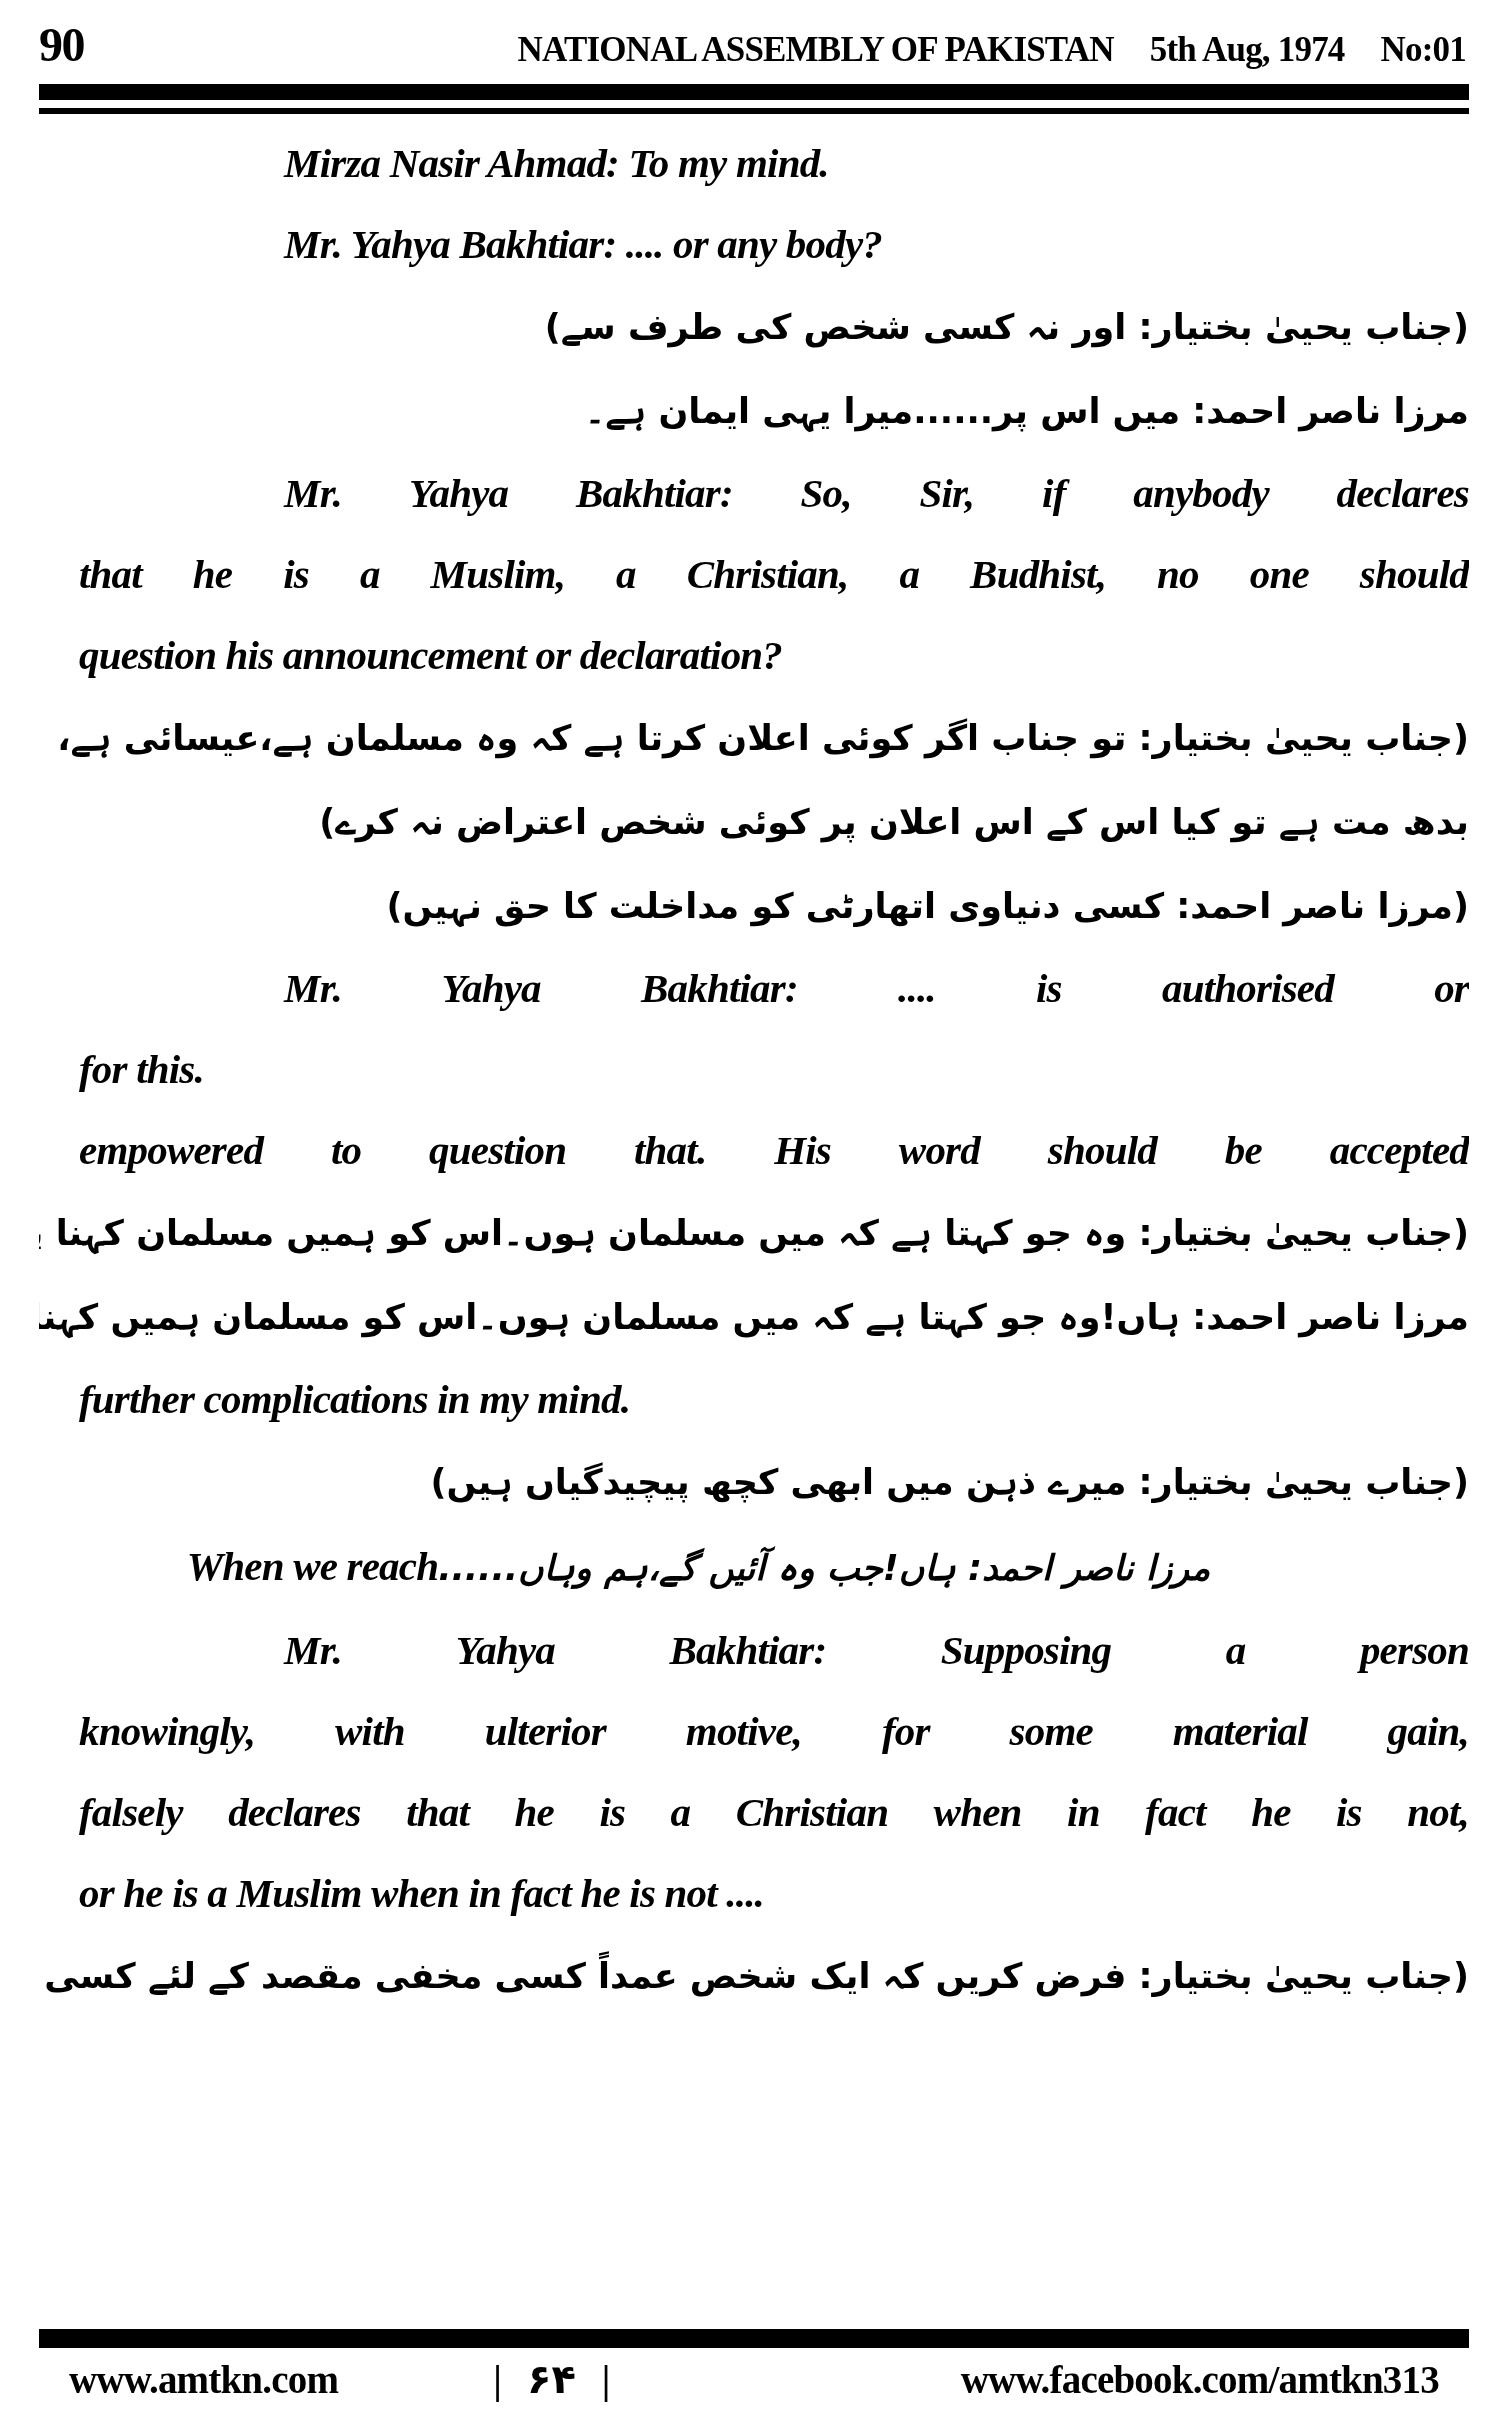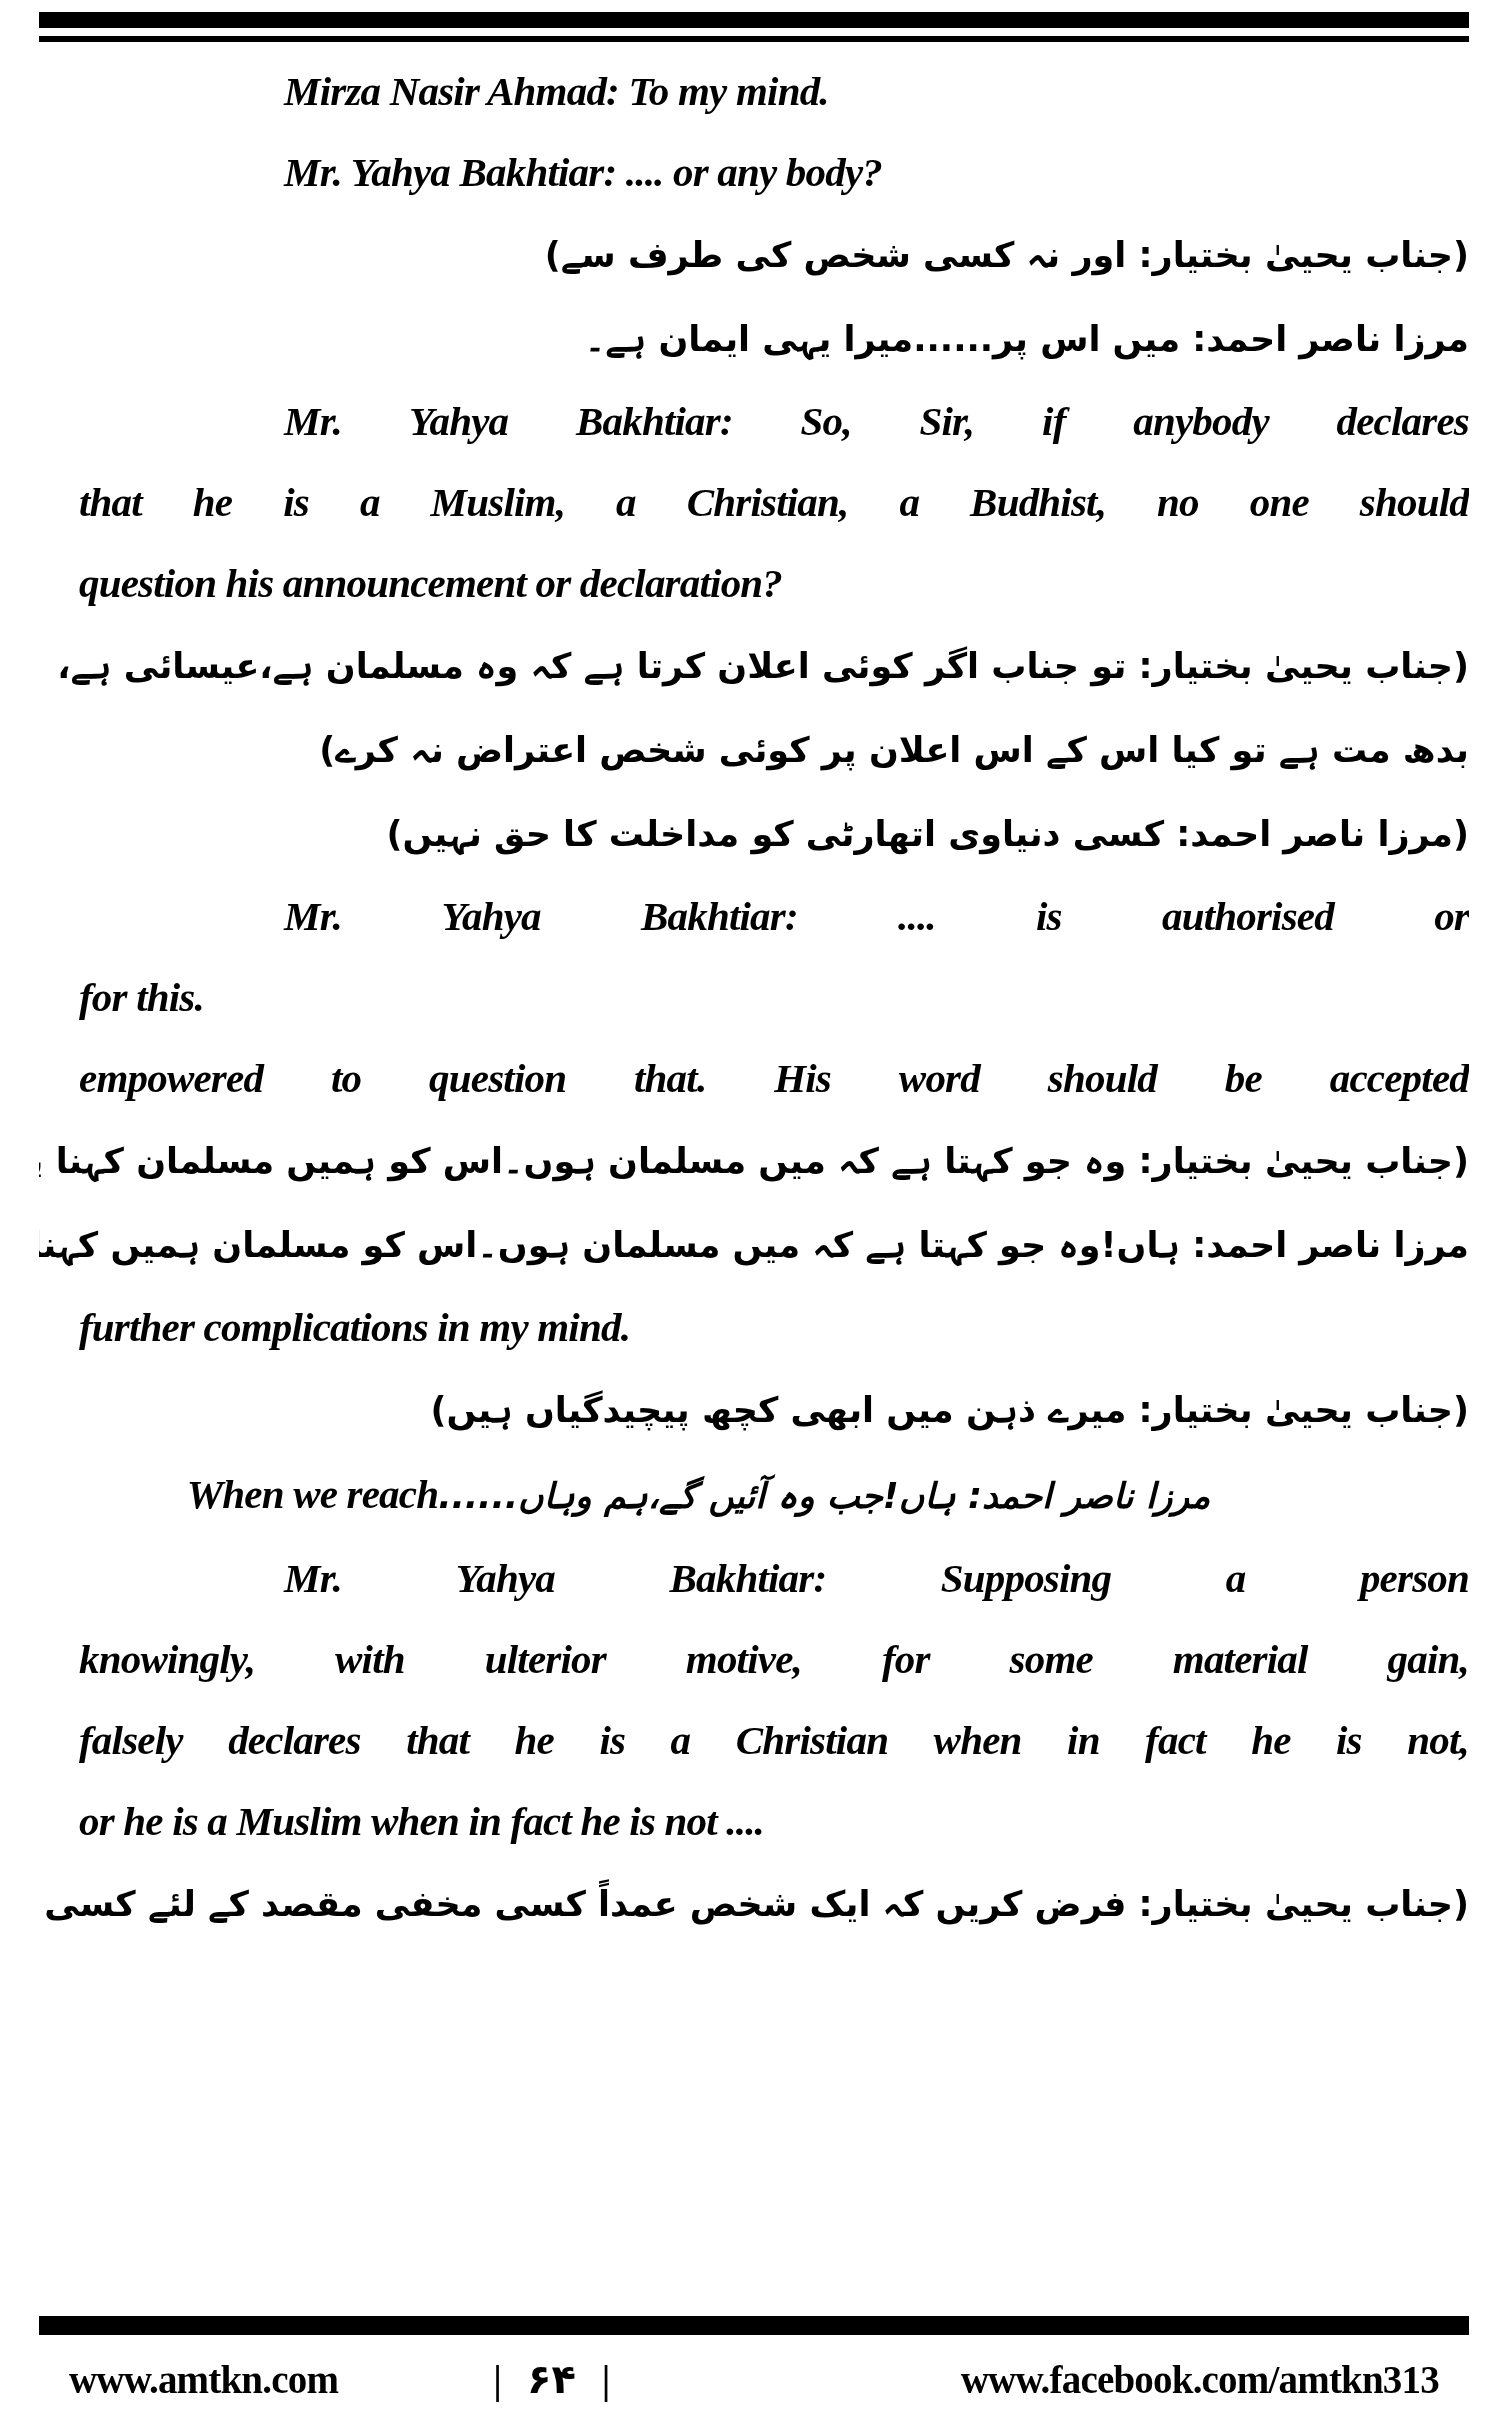--- a/index.html
+++ b/index.html
@@ -85,35 +85,43 @@
     font-weight:bold; font-size:35px;
   }
 
   
   .footer { padding-bottom:10.6px; }
   .footer-bar {
     height:19.6px; background:#000;
   }
   .footer-line {
     display:flex; align-items:baseline; justify-content:space-between;
-    padding:21px 30px 0 30px;
+    padding:8px 30px 0 30px;
     font-size:39px; font-weight:bold; letter-spacing:-0.8px;
   }
   .footer-mid {
     display:flex; gap:26px; align-items:baseline;
     margin-right:196px;
   }
   .footer-divider { font-weight:bold; }
   .footer-num { font-family:"DejaVu Sans", sans-serif; font-size:40px; }
 </style>
 </head>
 <body>
 
 <div class="page">
 
+  <div class="hdr">
+    <span class="pageno">90</span>
+    <span class="hdr-group">
+      <span>NATIONAL ASSEMBLY OF PAKISTAN</span>
+      <span>5th Aug, 1974</span>
+      <span>No:01</span>
+    </span>
+  </div>
 
   <div class="rule"></div>
 
   <div class="content">
     <div class="ln indent">Mirza Nasir Ahmad:  To my mind.</div>
     <div class="ln indent">Mr. Yahya Bakhtiar:  .... or any body?</div>
     <div class="ln ur" dir="rtl">(جناب یحییٰ بختیار:  اور نہ کسی شخص کی طرف سے)</div>
     <div class="ln ur" dir="rtl">مرزا ناصر احمد:  میں اس پر......میرا یہی ایمان ہے۔</div>
     <div class="ln indent justify">Mr. Yahya Bakhtiar:  So, Sir, if anybody declares</div>
     <div class="ln justify">that he is a Muslim, a Christian, a Budhist, no one should</div>

